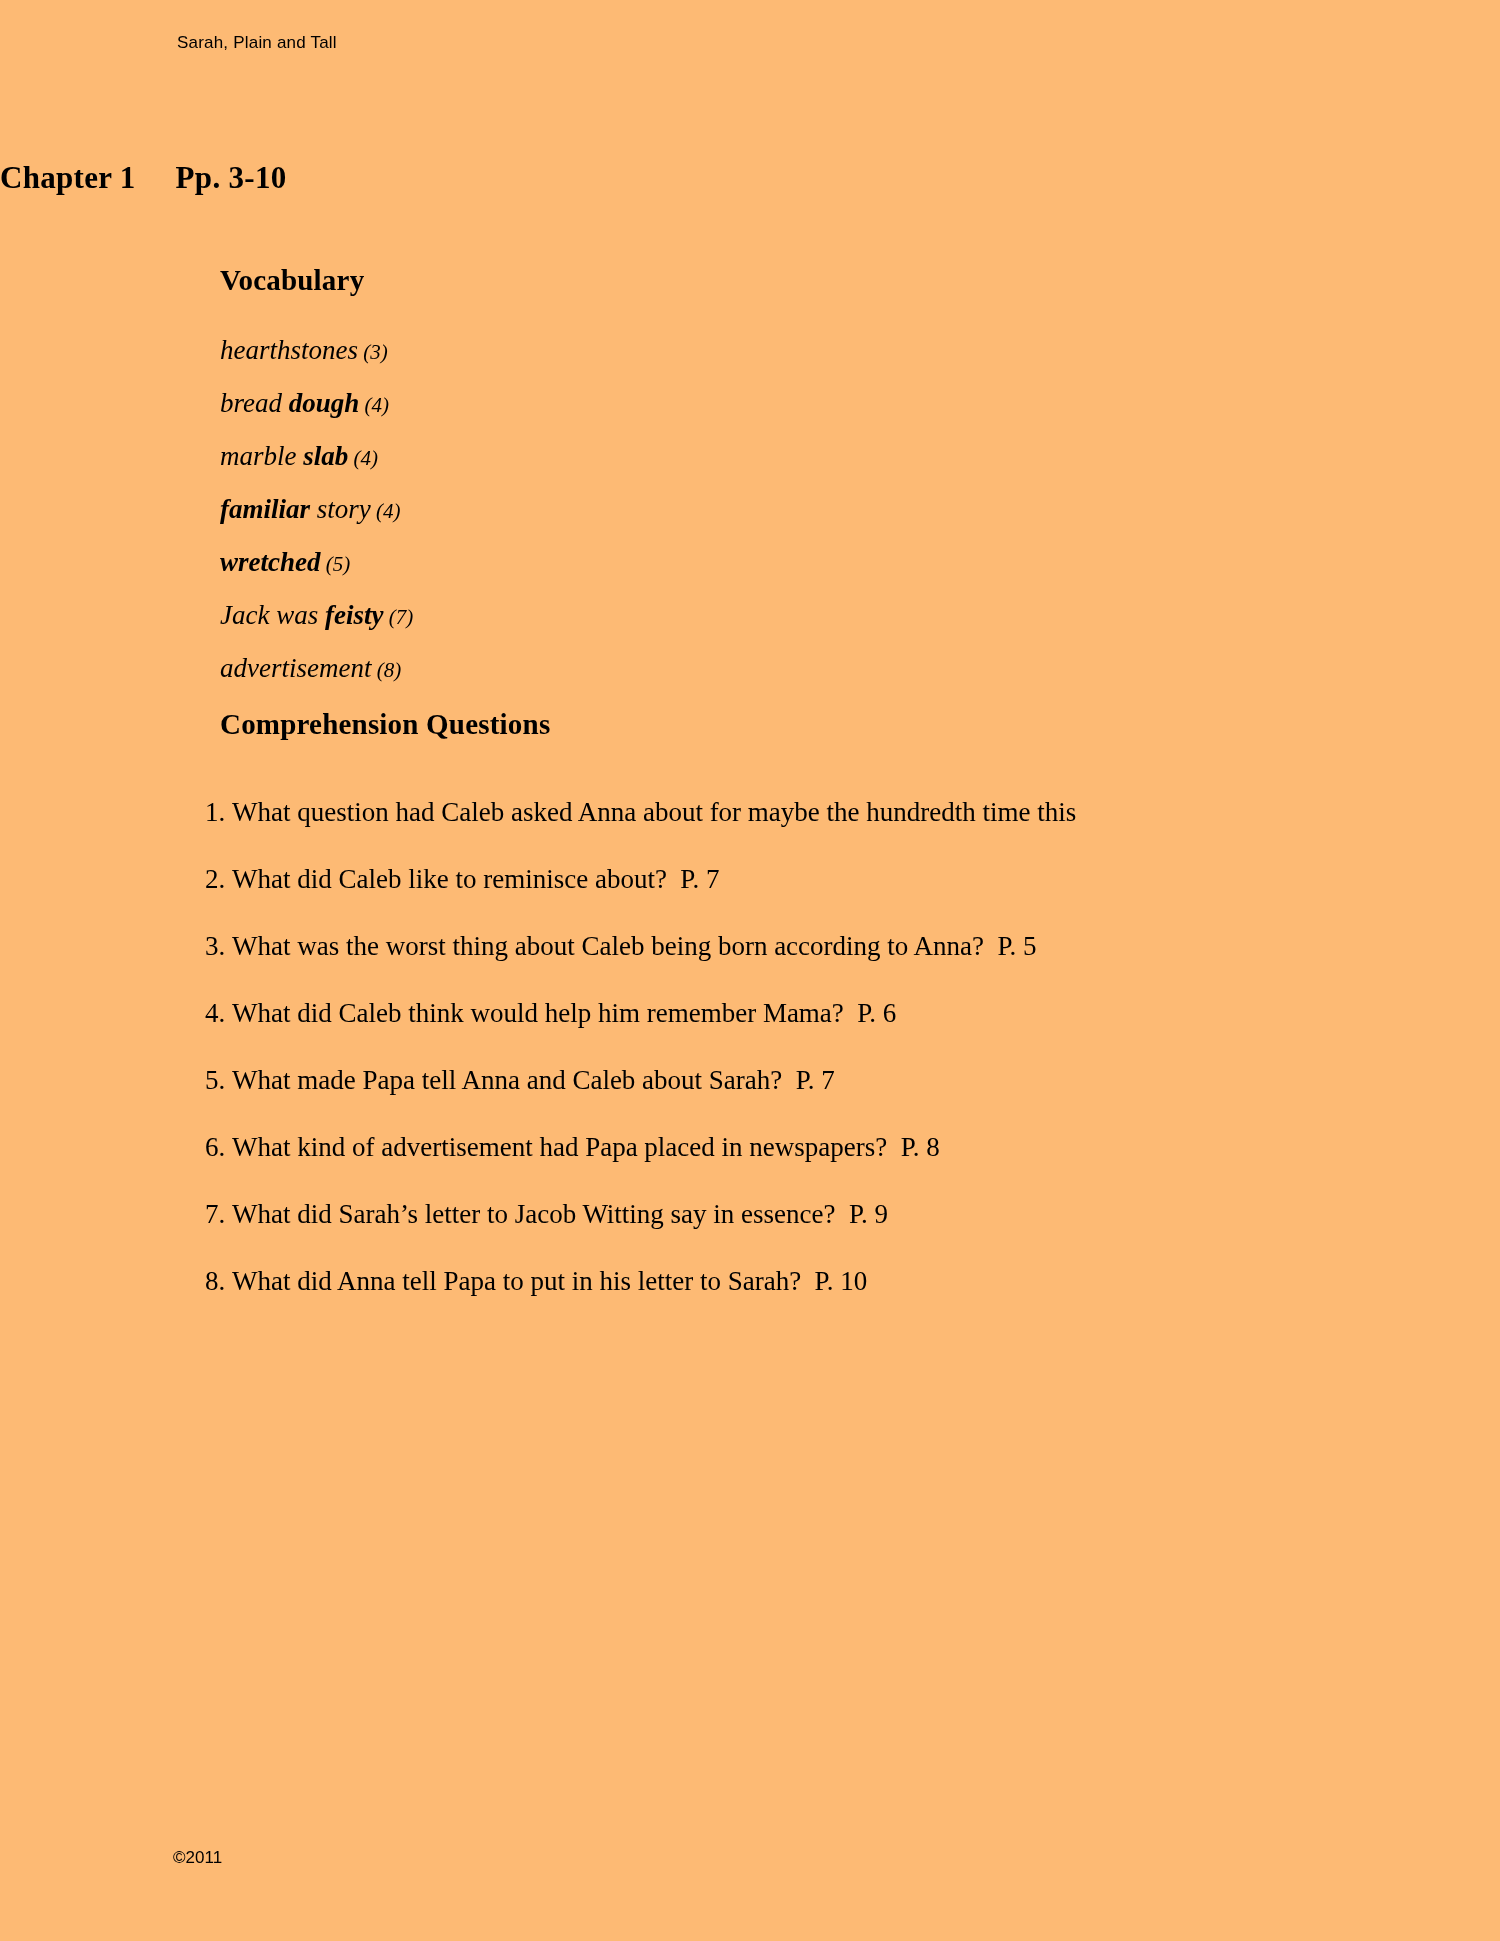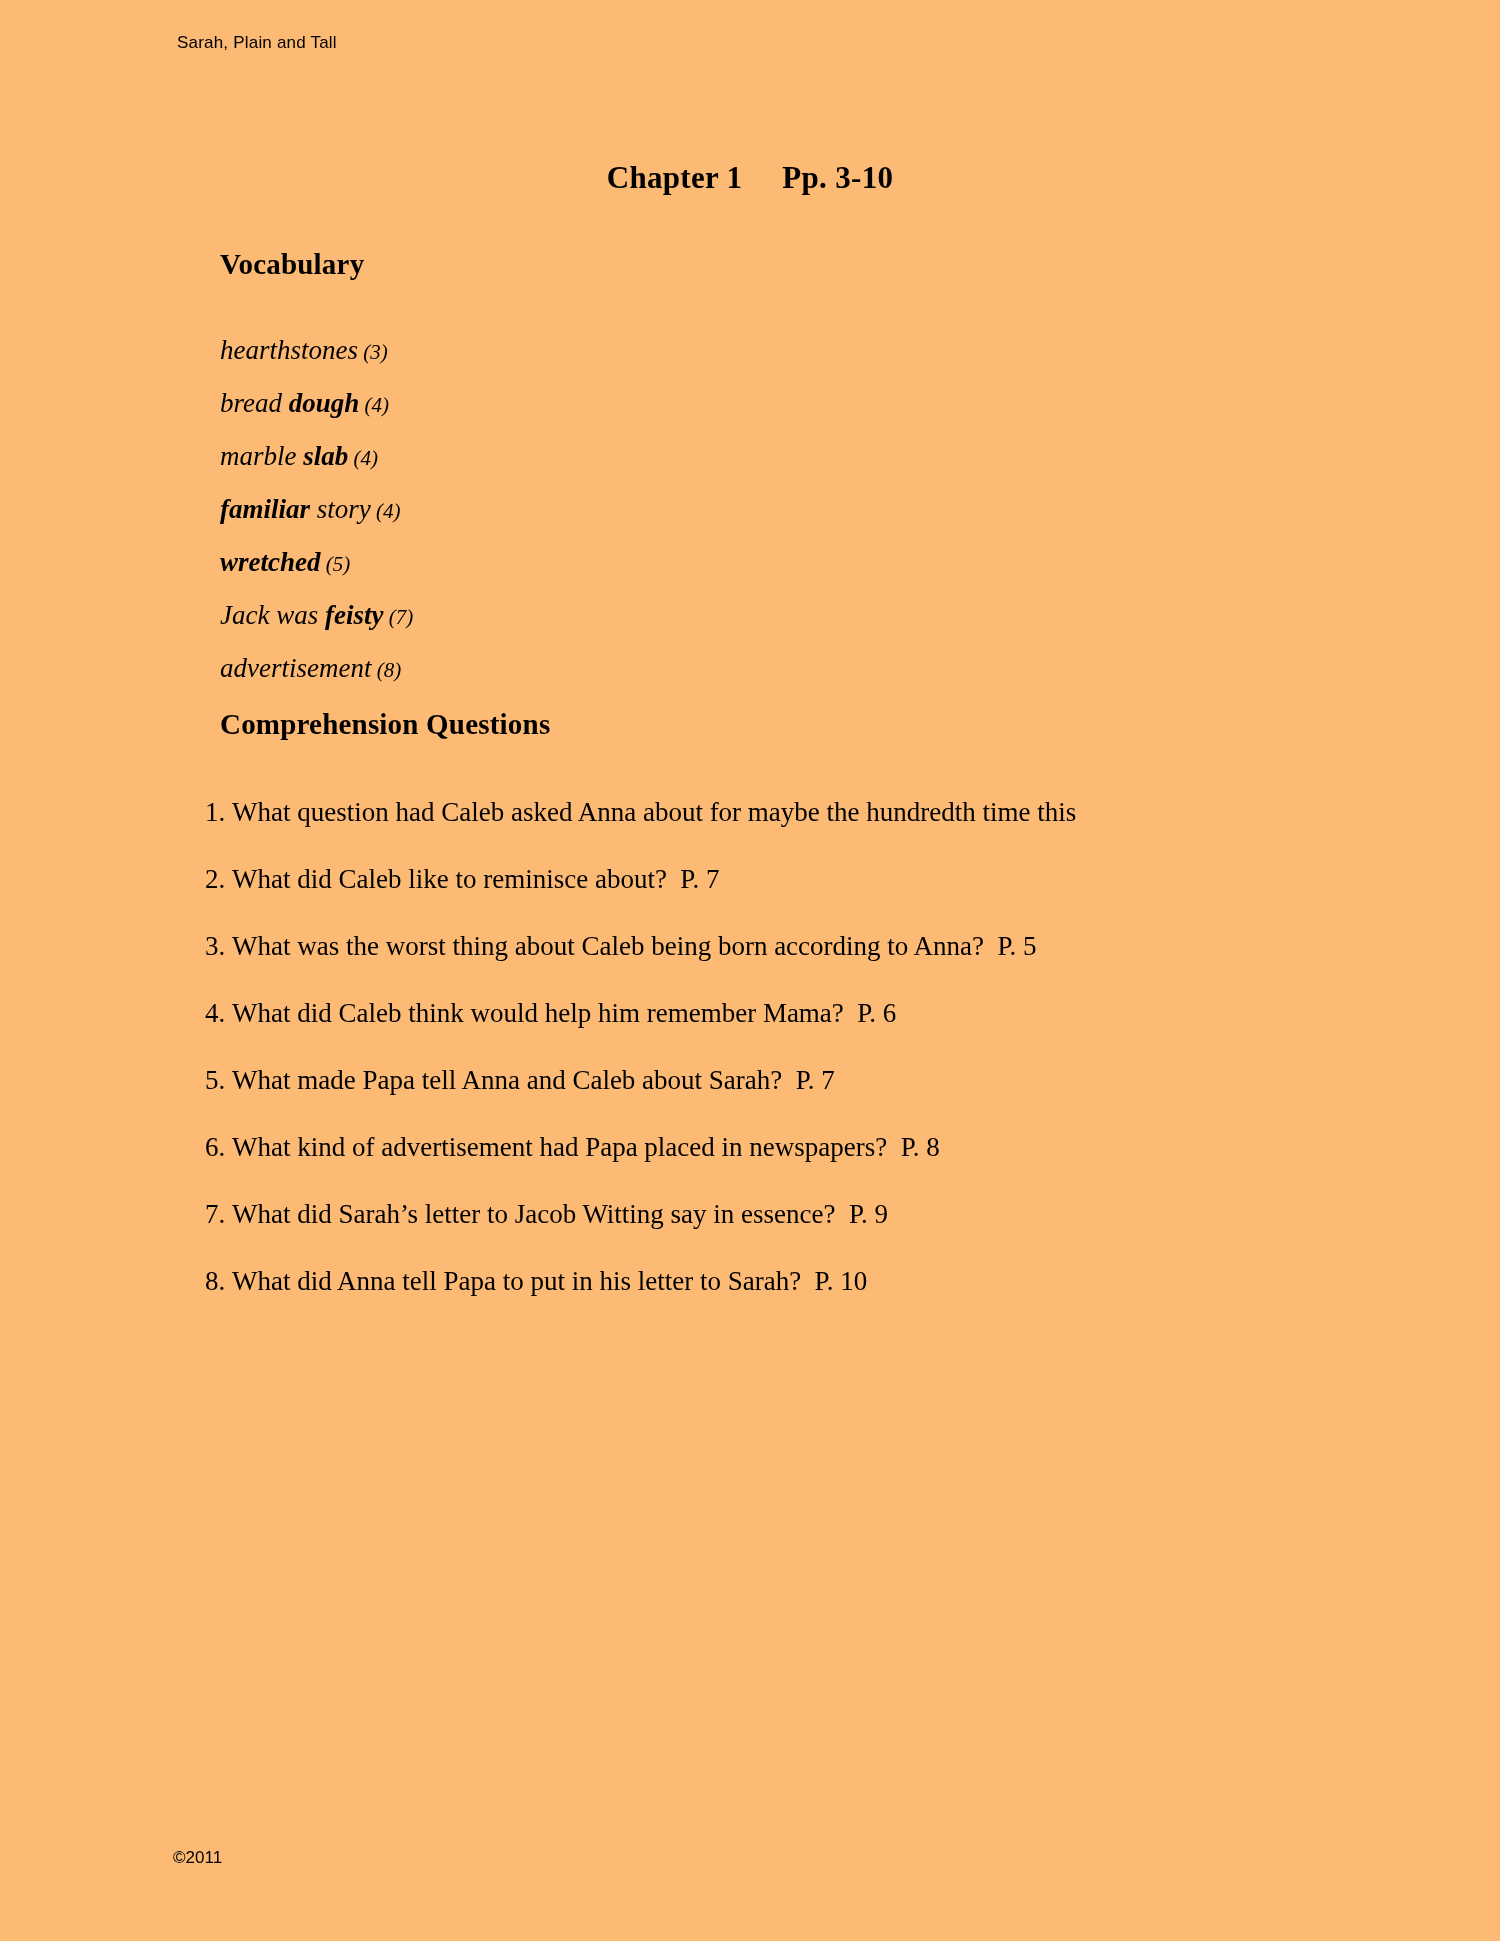--- a/index.html
+++ b/index.html
@@ -23,34 +23,34 @@
     top: 33px;
     font-family: "Liberation Sans", sans-serif;
     font-size: 17px;
     letter-spacing: 0.2px;
   }
   .doc-title {
     position: absolute;
     top: 160px;
     left: 0;
     width: 100%;
-    text-align: center;
+    text-align: left;
     font-size: 31px;
     font-weight: bold;
     letter-spacing: 0.3px;
   }
   .doc-title .title-pages { margin-left: 40px; }
   .section-heading {
     position: absolute;
     left: 220px;
     font-size: 29px;
     font-weight: bold;
     letter-spacing: 0.2px;
   }
-  .vocab-heading { top: 248px; text-align: right; }
+  .vocab-heading { top: 264px; text-align: right; }
   .questions-heading { top: 708px; }
   .vocab-list {
     position: absolute;
     left: 220px;
     top: 336px;
     font-style: italic;
   }
   .vocab-item {
     font-size: 27px;
     line-height: 28px;

